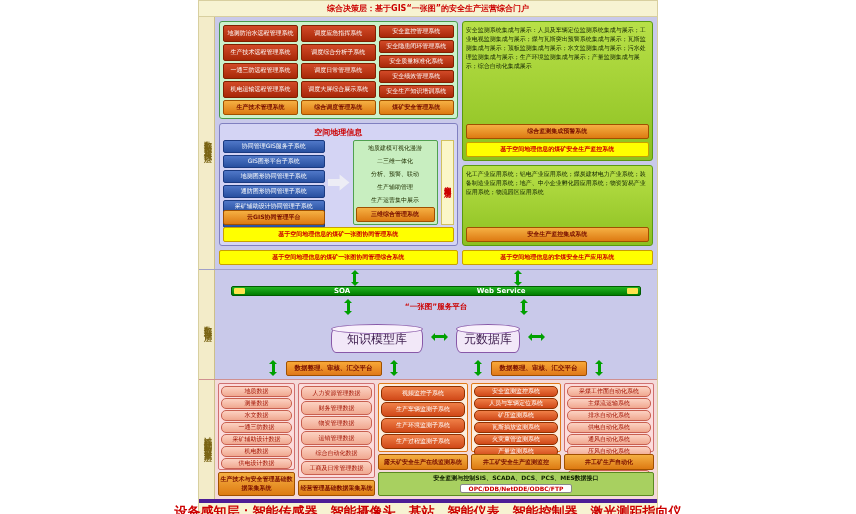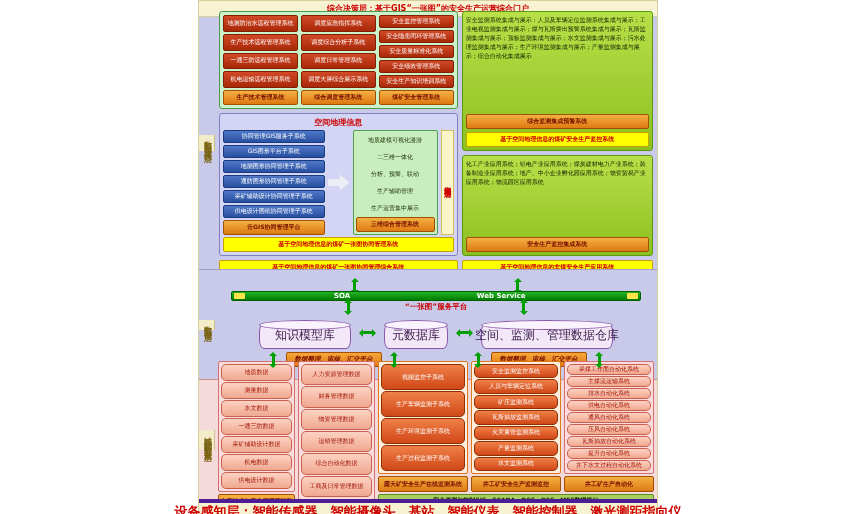--- a/index.html
+++ b/index.html
@@ -8,21 +8,21 @@
   .diagram{width:460px;height:514px;margin:0 auto;display:flex;flex-direction:column;
     border:1px solid #d8cf9f;background:#fff;font-size:6px;color:#222;}
 
   
   .banner{flex:0 0 16px;background:#f7f3d2;border-bottom:1px solid #d8cf9f;
     display:flex;align-items:center;justify-content:center;
     color:#cc0000;font-weight:bold;font-size:8px;white-space:nowrap;}
   .banner.bottom{border-top:4px solid #4c1d95;border-bottom:none;font-size:13px;}
 
   
-  .layer{display:flex;min-height:0;align-items:center;}
+  .layer{display:flex;min-height:0;}
   .layer.exec{flex:0 0 252px;background:#c9c9ea;}
   .layer.storage{flex:0 0 110px;background:#c9c9ea;border-top:1px solid #a0a0c8;}
   .layer.process{flex:0 0 120px;background:#f4dada;border-top:1px solid #d09090;}
   .layer-label{flex:0 0 16px;background:#f3ecc9;border-right:1px solid #cdbf8a;
     color:#7a6414;font-weight:bold;font-size:8px;letter-spacing:2px;
     writing-mode:vertical-rl;text-orientation:upright;
     display:flex;align-items:center;justify-content:center;}
 
   
   .exec-content{flex:1;display:flex;gap:4px;padding:4px;min-width:0;}
@@ -83,21 +83,21 @@
   .cyl-row{display:flex;align-items:center;justify-content:center;gap:12px;height:38px;}
   .cylinder{position:relative;height:26px;margin-top:6px;background:#f2e8f8;
     border:1px solid #8858a8;border-radius:5px/9px;
     display:flex;align-items:center;justify-content:center;
     color:#402050;font-size:12px;padding:0 4px;}
   .cylinder::before{content:"";position:absolute;top:-4px;left:-1px;right:-1px;height:8px;
     background:#faf2fc;border:1px solid #8858a8;border-radius:50%;}
   .cylinder span{position:relative;z-index:1;white-space:nowrap;}
   .c1{width:92px;} .c2{width:64px;} .c3{width:132px;}
   .exch-row{display:flex;justify-content:space-around;align-items:center;height:16px;}
-  .exch-group{display:flex;align-items:center;gap:11px;font-style:italic;}
+  .exch-group{display:flex;align-items:center;gap:11px;}
   .bar-exch{background:linear-gradient(#f8a838,#e07818);border:1px solid #a05000;
     border-radius:2px;color:#7a1000;font-weight:bold;font-size:6.5px;
     padding:2px 8px;white-space:nowrap;}
 
   
   .varrow{display:inline-block;width:3px;height:8px;background:#00a000;position:relative;}
   .varrow::before{content:"";position:absolute;left:-2.5px;top:-4px;
     border-left:4px solid transparent;border-right:4px solid transparent;
     border-bottom:4.5px solid #00a000;}
   .varrow::after{content:"";position:absolute;left:-2.5px;bottom:-4px;
@@ -250,23 +250,20 @@
 
       <div class="cyl-row">
         <div class="cylinder c1">
             <span>知识模型库</span>
           </div>
         <span class="harrow"></span>
         <div class="cylinder c2">
             <span>元数据库</span>
           </div>
         <span class="harrow"></span>
-        <div class="cylinder c3">
-            <span>空间、监测、管理数据仓库</span>
-          </div>
       </div>
 
       <div class="exch-row">
         <div class="exch-group">
           <span class="varrow"></span>
           <div class="bar-exch">数据整理、审核、汇交平台</div>
           <span class="varrow"></span>
         </div>
         <div class="exch-group">
           <span class="varrow"></span>

